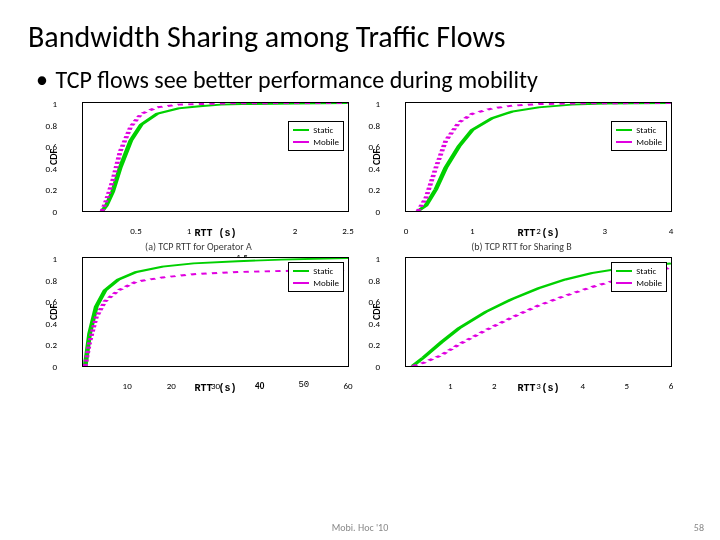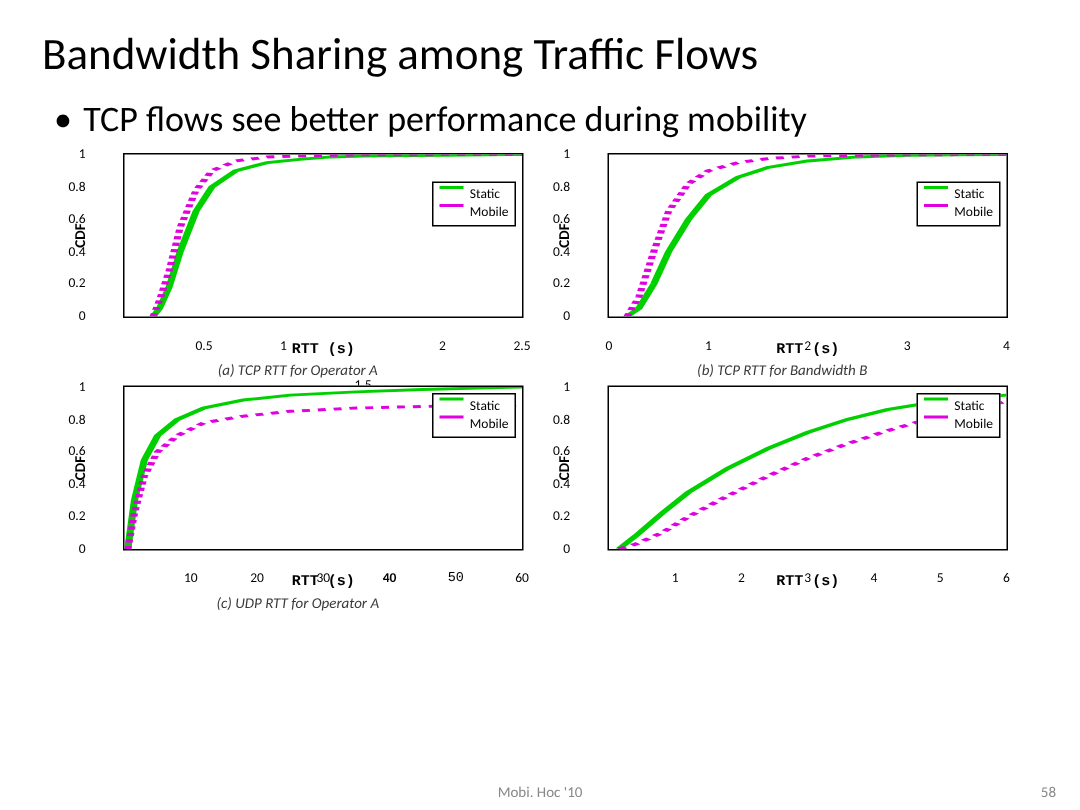--- a/index.html
+++ b/index.html
@@ -90,31 +90,30 @@
     font-size: 10px;
     font-weight: bold;
     color: #000;
     font-family: Liberation Mono, monospace;
   }
   .caption {
     text-align: center;
     font-size: 10px;
     color: #3a3a3a;
     margin-top: 28px;
-    font-style: italic;
   }
   .legend {
     position: absolute;
     background: #fff;
     border: 1px solid #000;
     font-size: 9px;
     padding: 2px 4px;
     line-height: 12px;
   }
-  .legend .row { display: flex; align-items: flex-start; gap: 4px; }
+  .legend .row { display: flex; align-items: center; gap: 4px; }
   .legend .sw {
     width: 16px; height: 0;
     border-top-width: 2px;
     border-top-style: solid;
   }
   .sw-static { border-top-color: #00d000; border-top-style: solid; }
   .sw-mobile { border-top-color: #e000e0; border-top-style: dotted; }
   svg.plot {
     position: absolute;
     left: 0; top: 0;
@@ -218,21 +217,21 @@
           <span style="top: 0%;">1</span>
         </div>
       <div class="x-ticks" id="xt-b">
           <span style="left: 0%;">0</span>
           <span style="left: 25%;">1</span>
           <span style="left: 50%;">2</span>
           <span style="left: 75%;">3</span>
           <span style="left: 100%;">4</span>
         </div>
     </div>
-    <div class="caption">(b) TCP RTT for Bandwidth B</div>
+    <div class="caption">(b) TCP RTT for Sharing B</div>
   </div>
 
   <div class="panel">
     <div class="chart-box" id="box-c" style="height:110px; margin-left:40px; margin-right:6px;">
       <svg class="plot" viewBox="0 0 100 100" preserveAspectRatio="none">
         <polyline class="line-static" id="pl-c-static" points="0.83,100.00 2.50,70.00 5.00,45.00 8.33,30.00 13.33,20.00 20.00,13.00 30.00,8.00 41.67,5.00 58.33,3.00 75.00,1.50 91.67,0.50 100.00,0.00"></polyline>
         <polyline class="line-mobile" id="pl-c-mobile" points="0.83,100.00 2.50,78.00 5.00,55.00 8.33,40.00 13.33,30.00 20.00,22.00 30.00,18.00 41.67,15.00 58.33,13.00 75.00,12.00 91.67,11.50 100.00,11.00"></polyline>
       </svg>
       <div class="legend" style="right:4px; top:4px;">
         <div class="row">
@@ -256,21 +255,20 @@
         </div>
       <div class="x-ticks" id="xt-c">
           <span style="left: 16.6667%; text-align: right;">10</span>
           <span style="left: 33.3333%;">20</span>
           <span style="left: 50%;">30</span>
           <span style="left: 66.6667%; font-weight: bold;">40</span>
           <span style="left: 83.3333%; font-family: Liberation Mono, monospace;">50</span>
           <span style="left: 100%;">60</span>
         </div>
     </div>
-    <div class="caption">(c) UDP RTT for Operator A</div>
   </div>
 
   <div class="panel">
     <div class="chart-box" id="box-d" style="height:110px; margin-left:40px; margin-right:6px;">
       <svg class="plot" viewBox="0 0 100 100" preserveAspectRatio="none">
         <polyline class="line-static" id="pl-d-static" points="2.50,100.00 6.67,92.00 13.33,78.00 20.00,65.00 30.00,50.00 40.00,38.00 50.00,28.00 60.00,20.00 70.00,14.00 80.00,10.00 90.00,7.00 100.00,5.00"></polyline>
         <polyline class="line-mobile" id="pl-d-mobile" points="2.50,100.00 6.67,97.00 13.33,90.00 20.00,80.00 30.00,67.00 40.00,55.00 50.00,44.00 60.00,35.00 70.00,27.00 80.00,20.00 90.00,14.00 100.00,9.00"></polyline>
       </svg>
       <div class="legend" style="right:4px; top:4px;">
         <div class="row">

